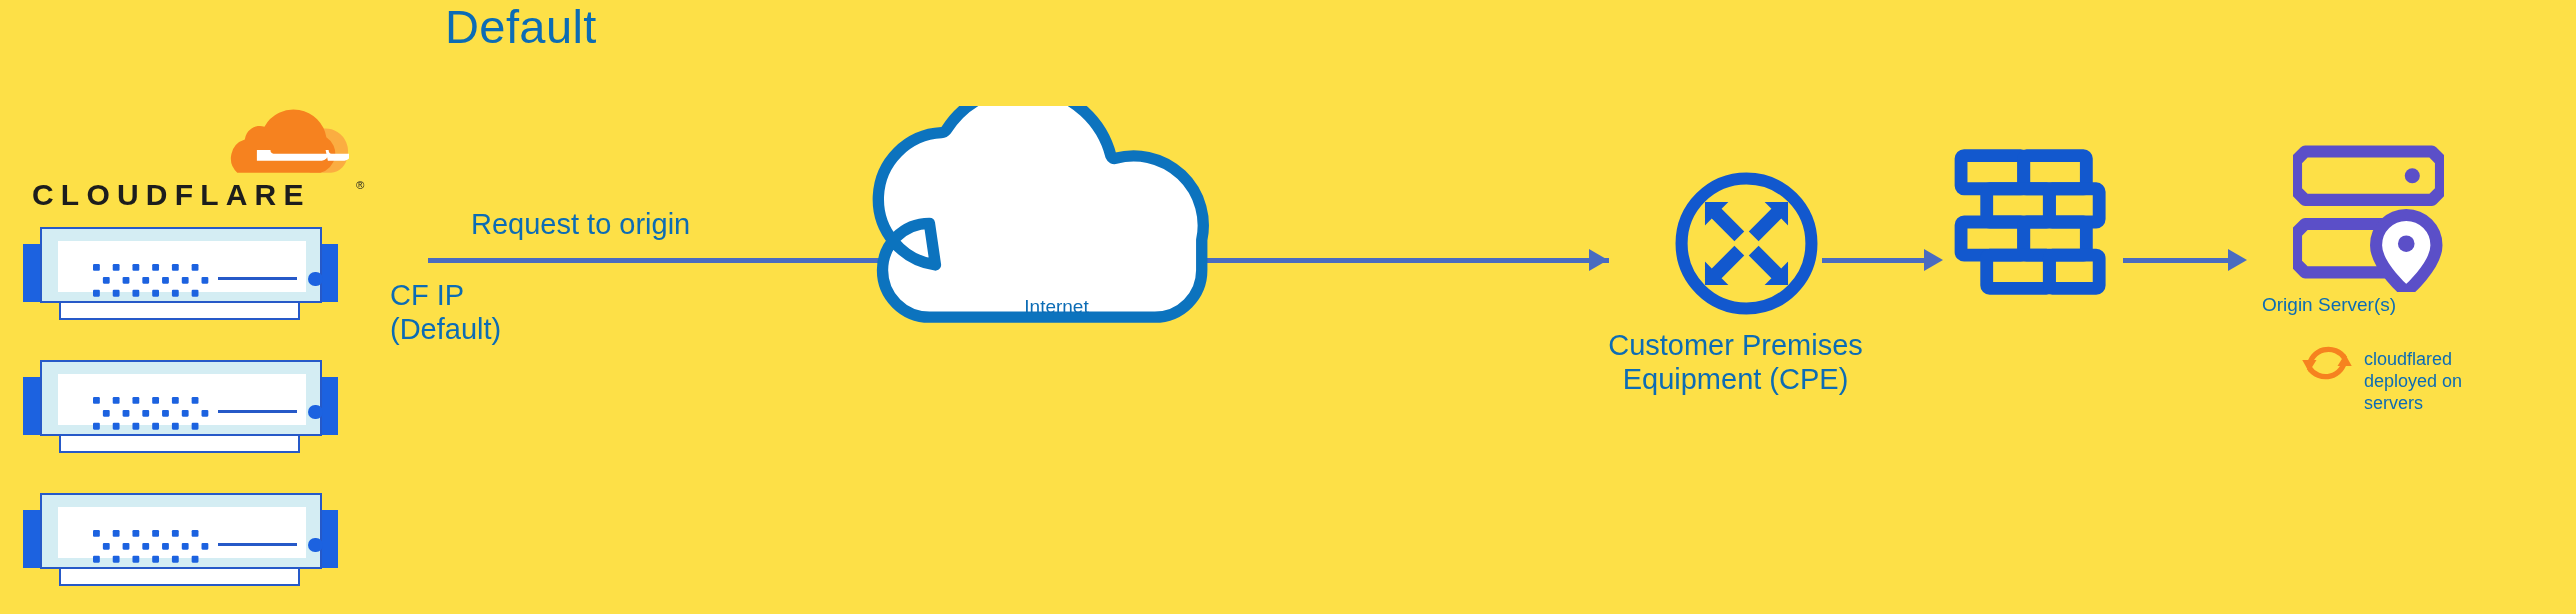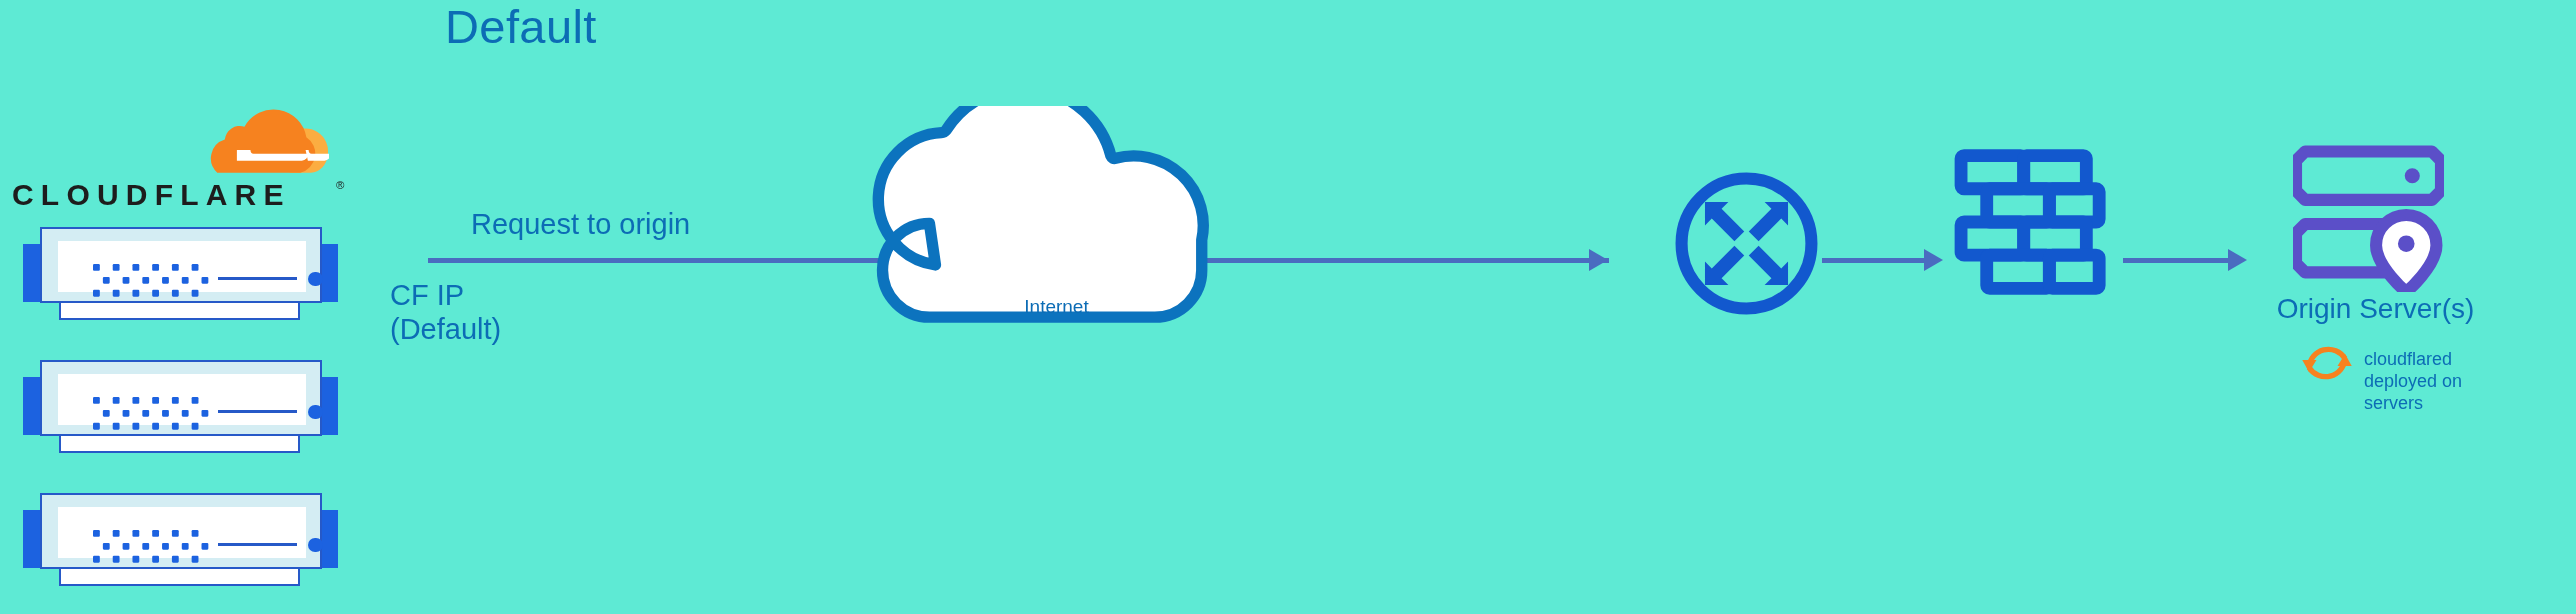--- a/index.html
+++ b/index.html
@@ -8,38 +8,38 @@
     padding: 0;
     background: #ffffff;
   }
   body {
     font-family: "Liberation Sans", sans-serif;
   }
   #canvas {
     position: relative;
     width: 2576px;
     height: 614px;
-    background: #5eead4;
+    background: #fde047;
     overflow: hidden;
   }
   .abs { position: absolute; }
 
   
   #diagram-title {
     left: 445px;
     top: 3px;
     font-size: 47px;
     color: #0C6CB5;
     letter-spacing: 0.4px;
     white-space: nowrap;
     line-height: 1;
   }
 
   
-  #cf-logo { left: 12px; top: 106px; width: 333px; height: 114px; }
+  #cf-logo { left: 32px; top: 106px; width: 333px; height: 114px; }
   #cf-logo .mark { position: absolute; left: 166px; top: 0px; width: 151px; height: 70px; }
   #cf-logo .wordmark {
     position: absolute;
     left: 0px;
     top: 74px;
     font-size: 30px;
     font-weight: bold;
     letter-spacing: 7.2px;
     color: #1D1D1D;
     white-space: nowrap;
@@ -184,22 +184,22 @@
   }
 
   
   #origin-node { left: 2285px; top: 141px; width: 288px; height: 318px; }
   #origin-icon { position: absolute; left: 7.6px; top: 0px; width: 151px; height: 151px; }
   #origin-label {
     position: absolute;
     left: -23px;
     top: 154px;
     width: 227px;
-    text-align: center;
-    font-size: 28px;
+    text-align: left;
+    font-size: 19px;
     color: #0C6CB5;
     line-height: 1;
     white-space: nowrap;
   }
   #cloudflared-icon { position: absolute; left: 15px; top: 195px; width: 54px; height: 54px; }
   #cloudflared-label {
     position: absolute;
     left: 79px;
     top: 208px;
     font-size: 18px;
@@ -366,20 +366,24 @@
           <path d="M45 45 L76 45 L67 54 L97 84 L84 97 L54 67 L45 76 Z"></path>
 
           <path d="M155 45 L155 76 L146 67 L116 97 L103 84 L133 54 L124 45 Z"></path>
 
           <path d="M45 155 L45 124 L54 133 L84 103 L97 116 L67 146 L76 155 Z"></path>
 
           <path d="M155 155 L124 155 L133 146 L103 116 L116 103 L146 133 L155 124 Z"></path>
         </g>
       </svg>
     </div>
+    <div id="cpe-label">
+      <div>Customer Premises</div>
+      <div>Equipment (CPE)</div>
+    </div>
   </div>
 
   <div class="abs arrow-line" style="left:1822px; top:258px; width:103px;"></div>
   <div class="abs arrow-head" style="left:1924px; top:249px;"></div>
 
   <div class="abs" id="firewall-node">
     <div id="firewall-icon">
       <svg width="160" height="151" viewBox="0 0 212 200" aria-hidden="true">
         <g fill="none" stroke="#1258CE" stroke-width="17" stroke-linejoin="round">
           <rect x="12" y="10" width="83" height="44" rx="4"></rect>

